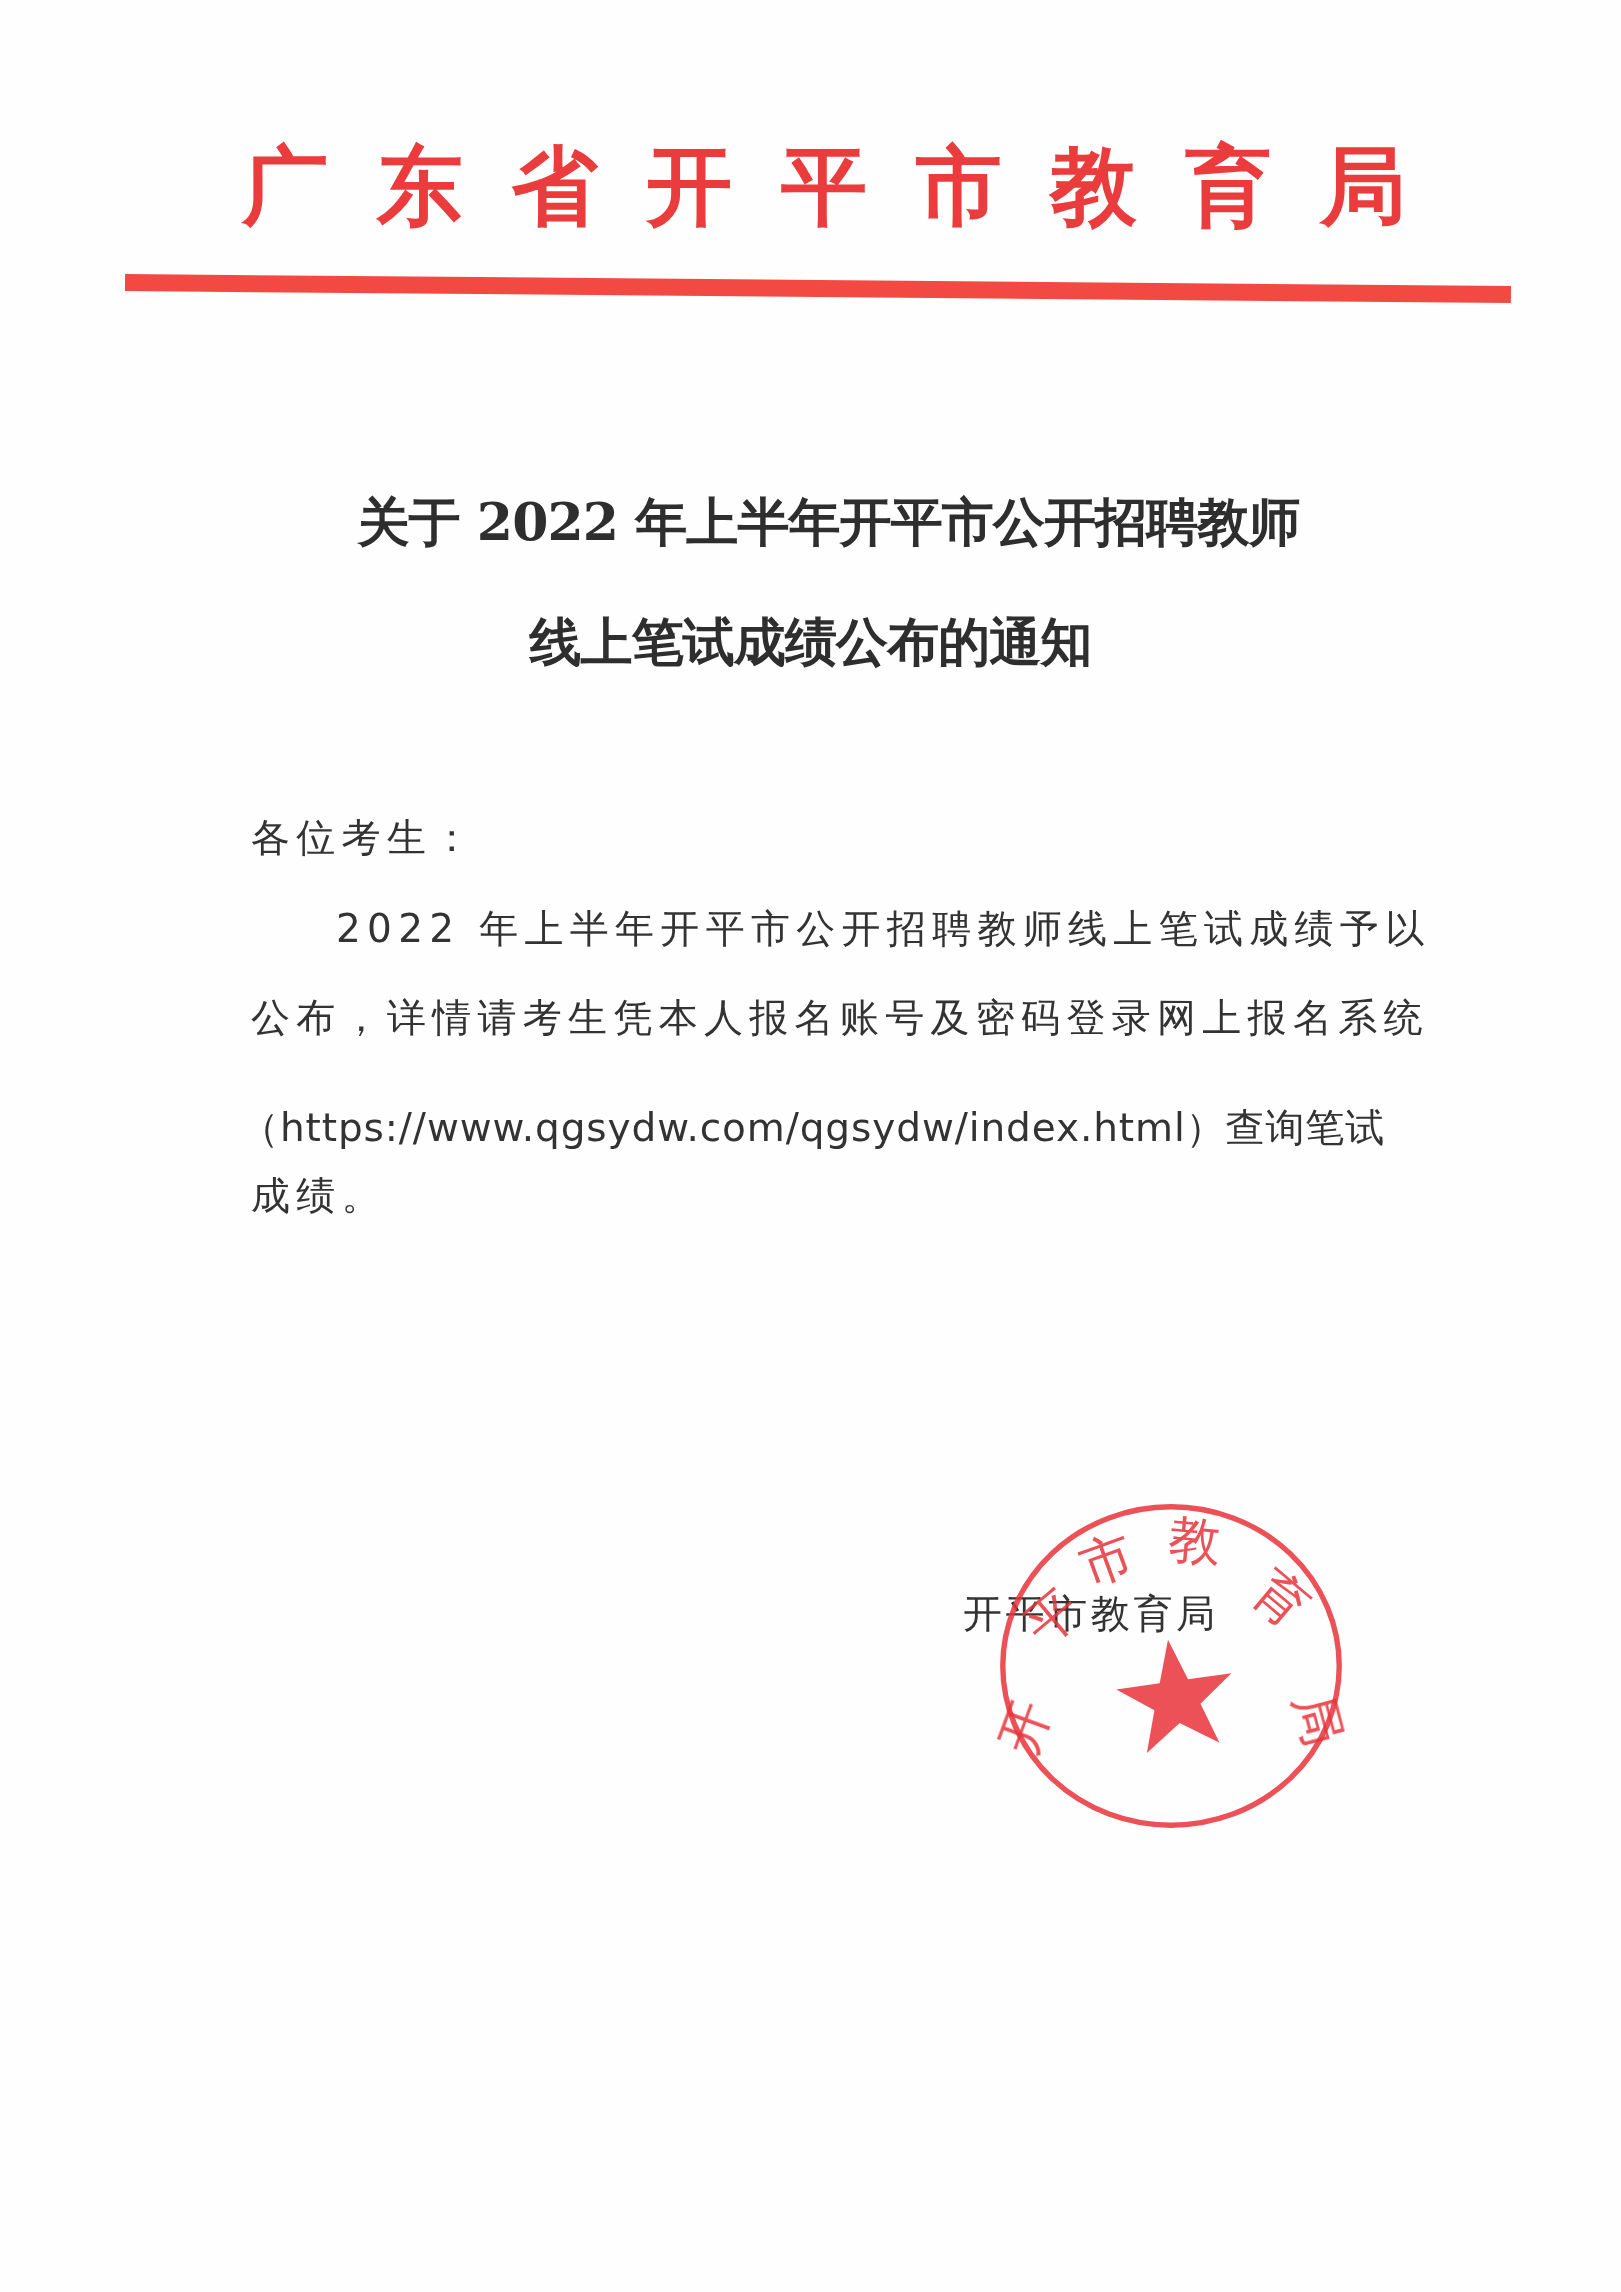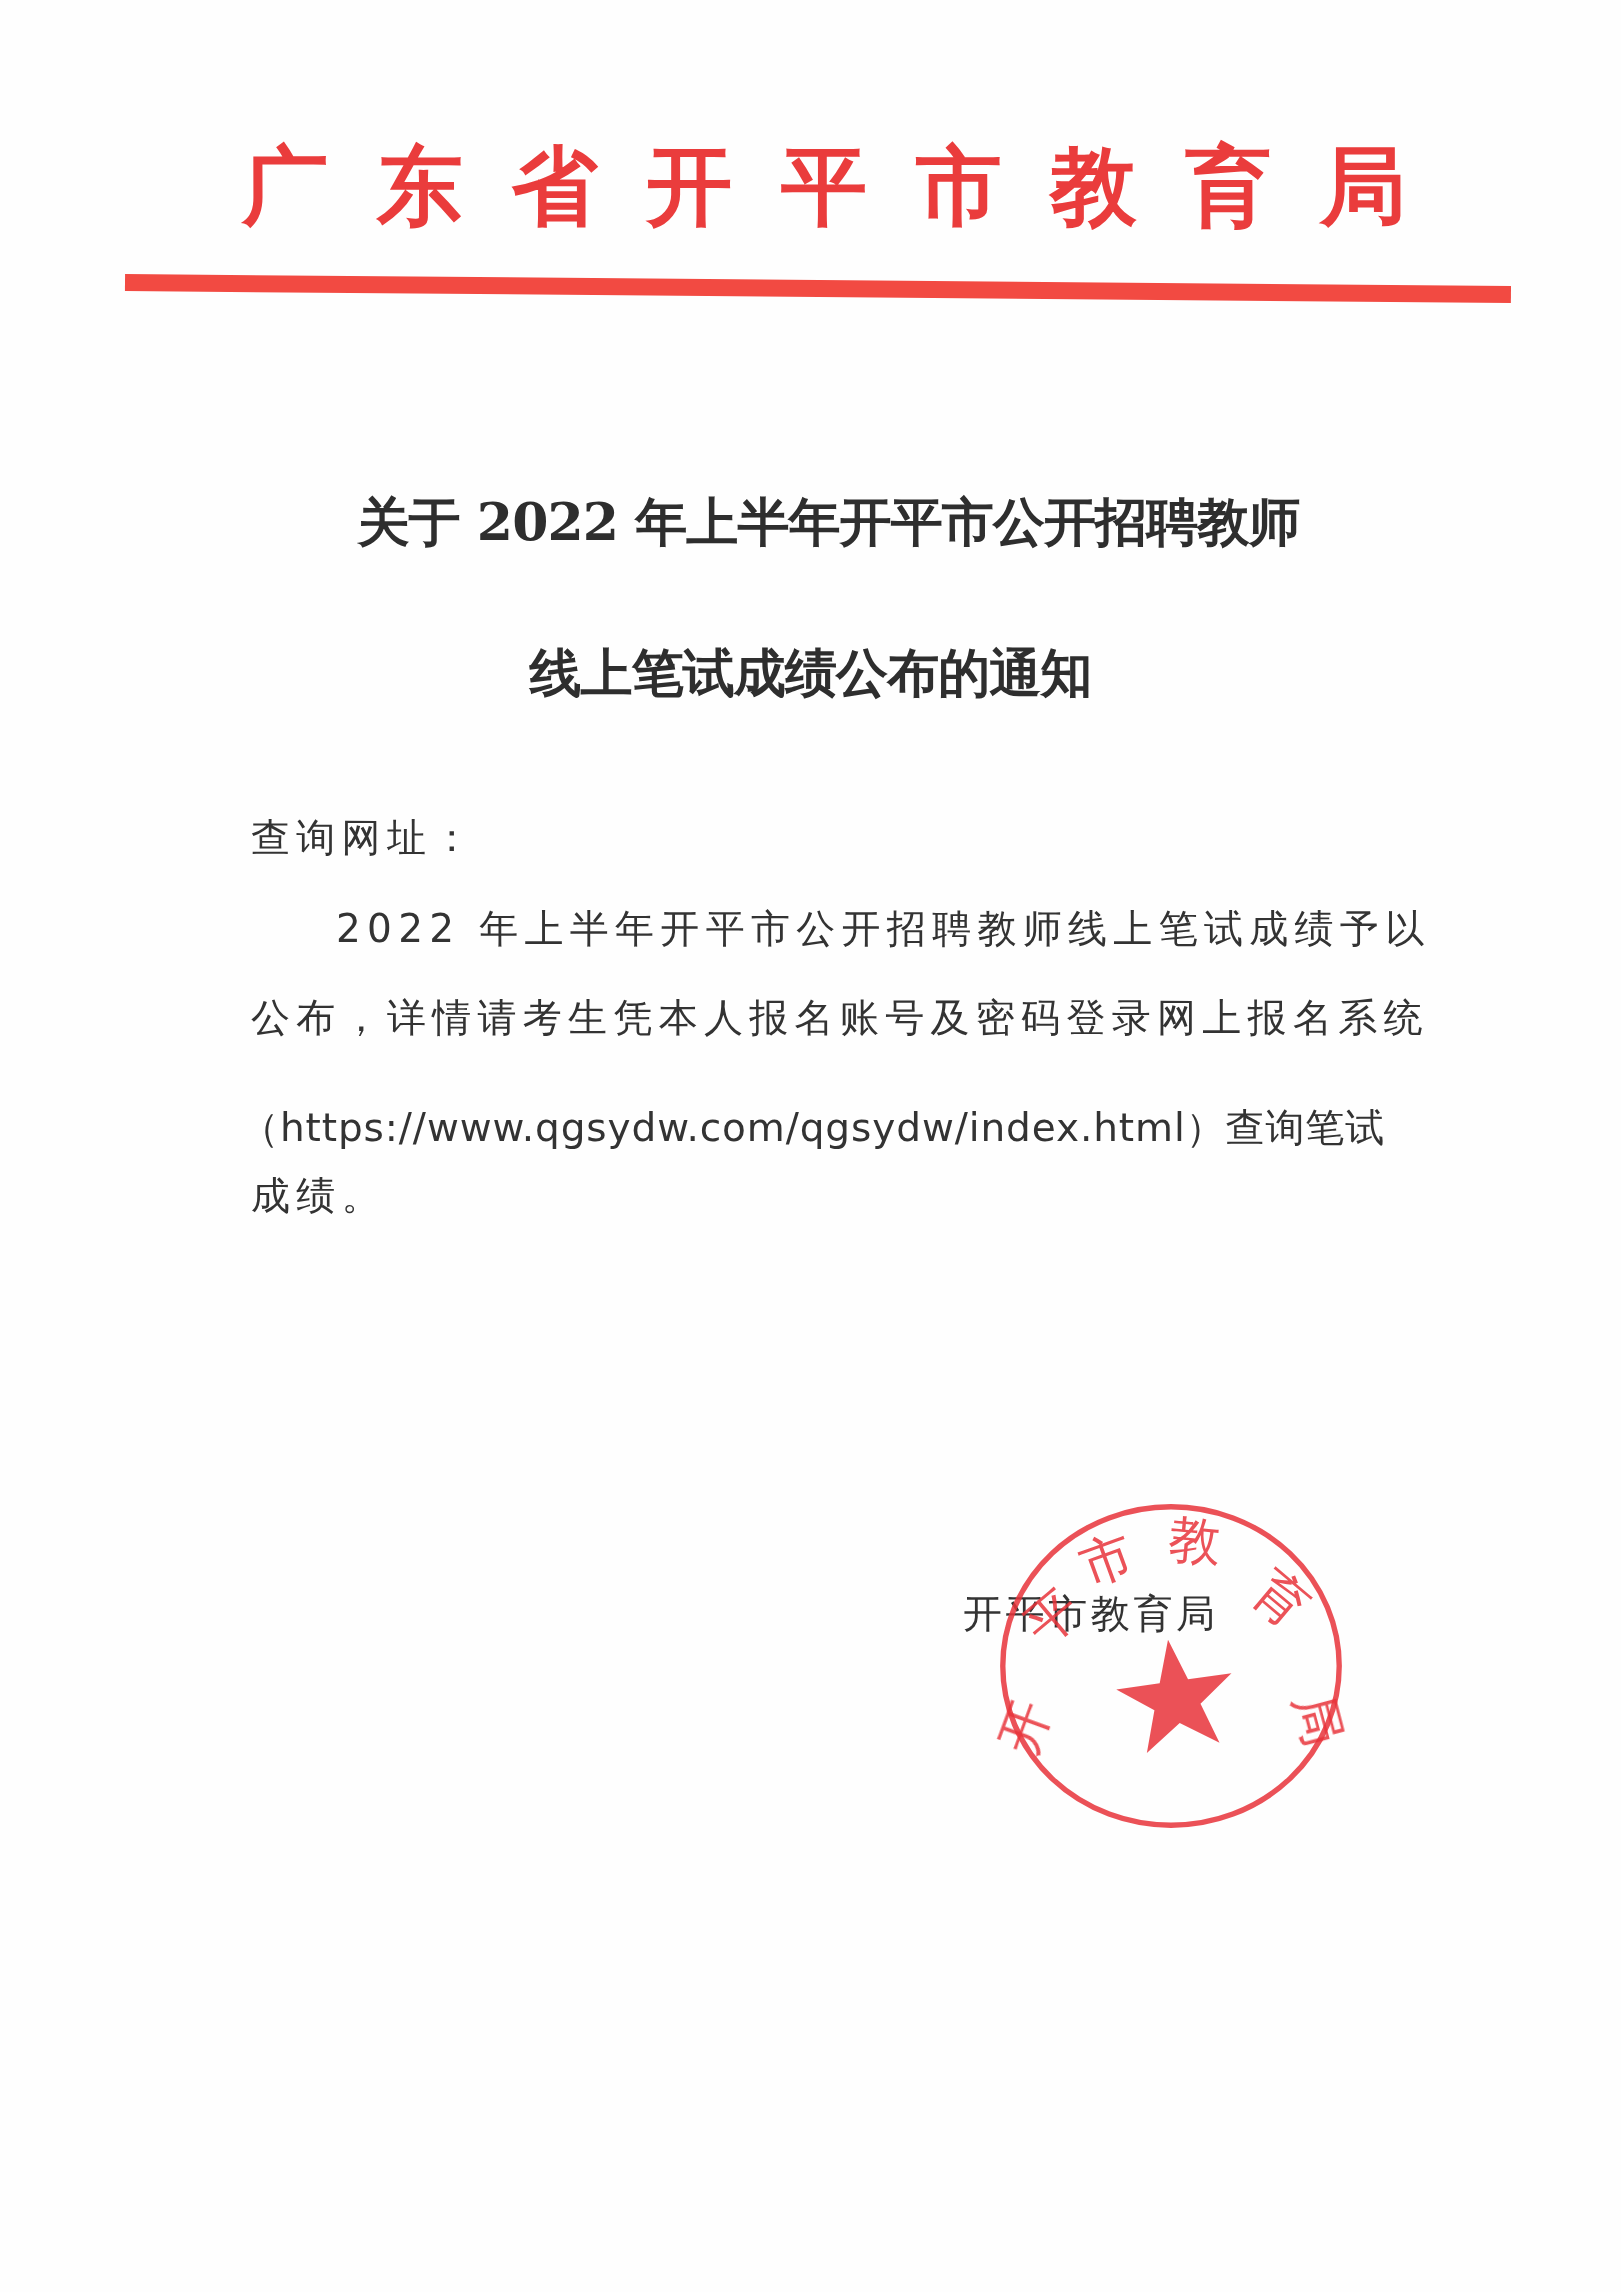--- a/index.html
+++ b/index.html
@@ -51,21 +51,21 @@
     left: 0;
     width: 1621px;
     text-align: center;
     font-family: "DejaVu Serif", "Liberation Serif", serif;
     font-weight: bold;
     color: #2e2e2e;
     font-size: 52px;
     letter-spacing: -0.9px;
   }
   .title.l1 { top: 488px; padding-left: 18px; }
-  .title.l2 { top: 639px; }
+  .title.l2 { top: 608px; }
   
   .body-text {
     position: absolute;
     left: 251px;
     width: 1128px;
     font-family: "DejaVu Sans", "Liberation Sans", sans-serif;
     color: #333333;
     font-size: 39px;
     letter-spacing: 6.3px;
     white-space: nowrap;
@@ -107,21 +107,21 @@
     <span>育</span>
     <span>局</span>
   </div>
 
   <div class="red-rule"></div>
 
   <div class="title l1">关于 2022 年上半年开平市公开招聘教师</div>
   <div class="title l2">线上笔试成绩公布的通知</div>
 
   <div class="body-text" style="top:0;left:0;width:1621px;height:2293px;">
-    <div class="line salutation" style="left:251px">查询网址：</div>
+    <div class="line salutation" style="left:251px">各位考生：</div>
 
     <div class="line p1-l1">2022 年上半年开平市公开招聘教师线上笔试成绩予以</div>
     <div class="line p1-l2" style="left:251px">公布，详情请考生凭本人报名账号及密码登录网上报名系统</div>
     <div class="line p1-l3" style="left:240px">（https://www.qgsydw.com/qgsydw/index.html）查询笔试</div>
     <div class="line p1-l4" style="left:251px">成绩。</div>
 
 
     <div class="line sig-org">开平市教育局</div>
   </div>
 

